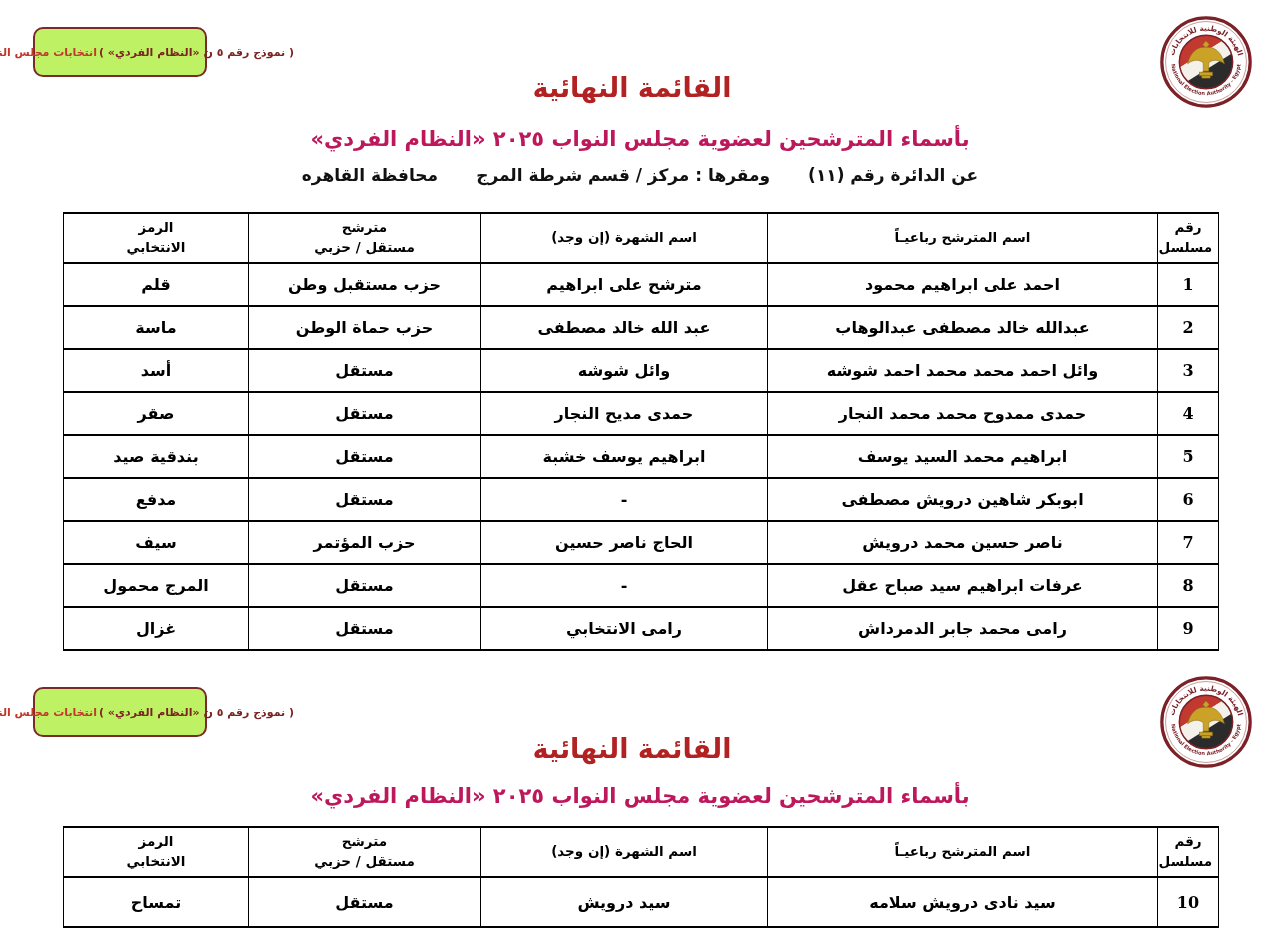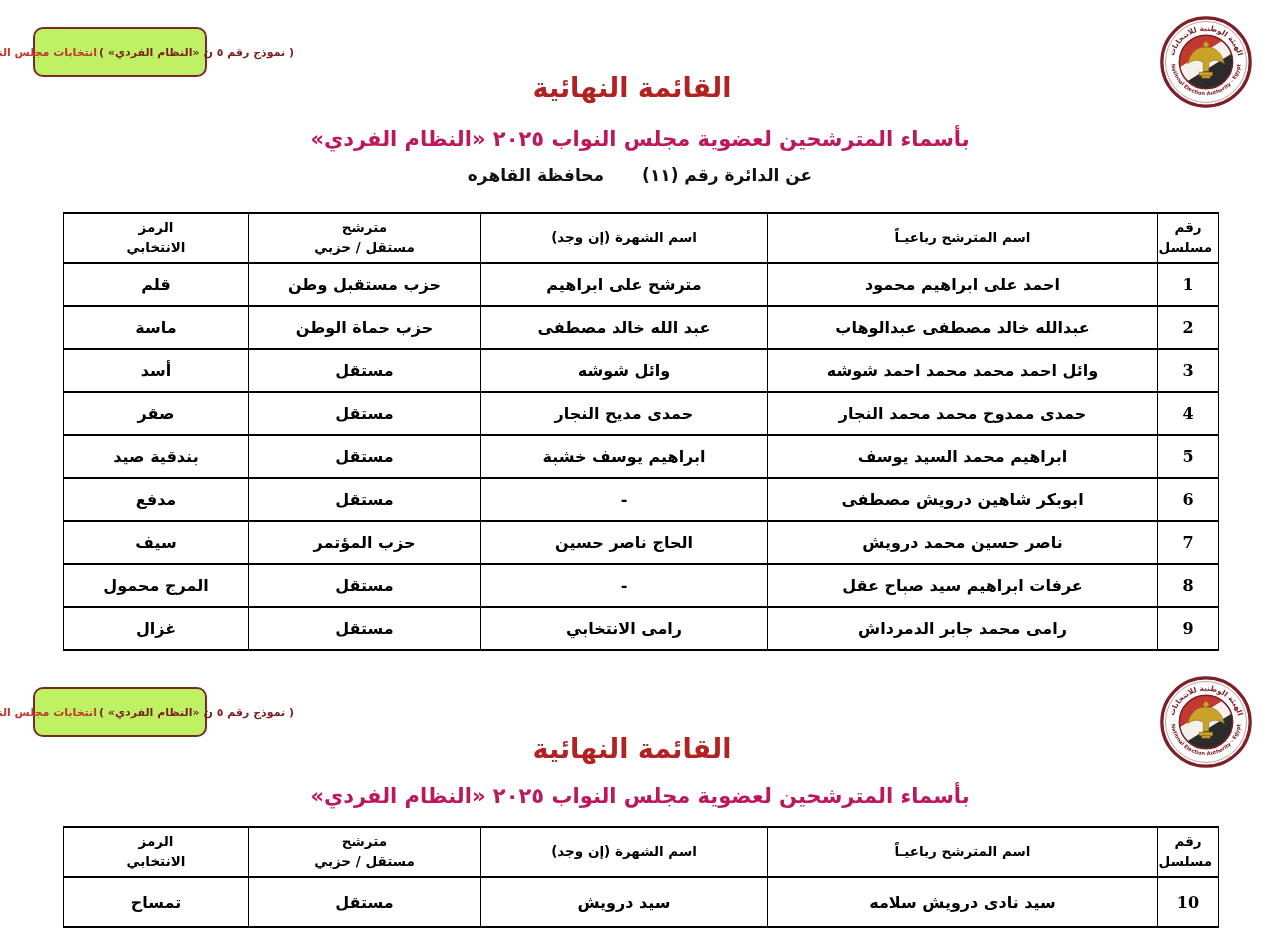--- a/index.html
+++ b/index.html
@@ -113,20 +113,21 @@
         <textPath href="#arcBotA" startOffset="50%" text-anchor="middle">National Election Authority - Egypt</textPath>
       </text>
     </svg>
   </div>
 
   <div class="doc-title title-1">القائمة النهائية</div>
   <div class="doc-subtitle subtitle-1">بأسماء المترشحين لعضوية مجلس النواب ٢٠٢٥ «النظام الفردي»</div>
 
   <div class="district-line">
     <span>عن الدائرة رقم (١١)</span>
+    <span>ومقرها : مركز / قسم شرطة المرج</span>
     <span>محافظة القاهره</span>
   </div>
 
   <table class="cand table-1">
     <colgroup>
         <col style="width:61px">
         <col style="width:390px">
         <col style="width:287px">
         <col style="width:232px">
         <col style="width:185px">

